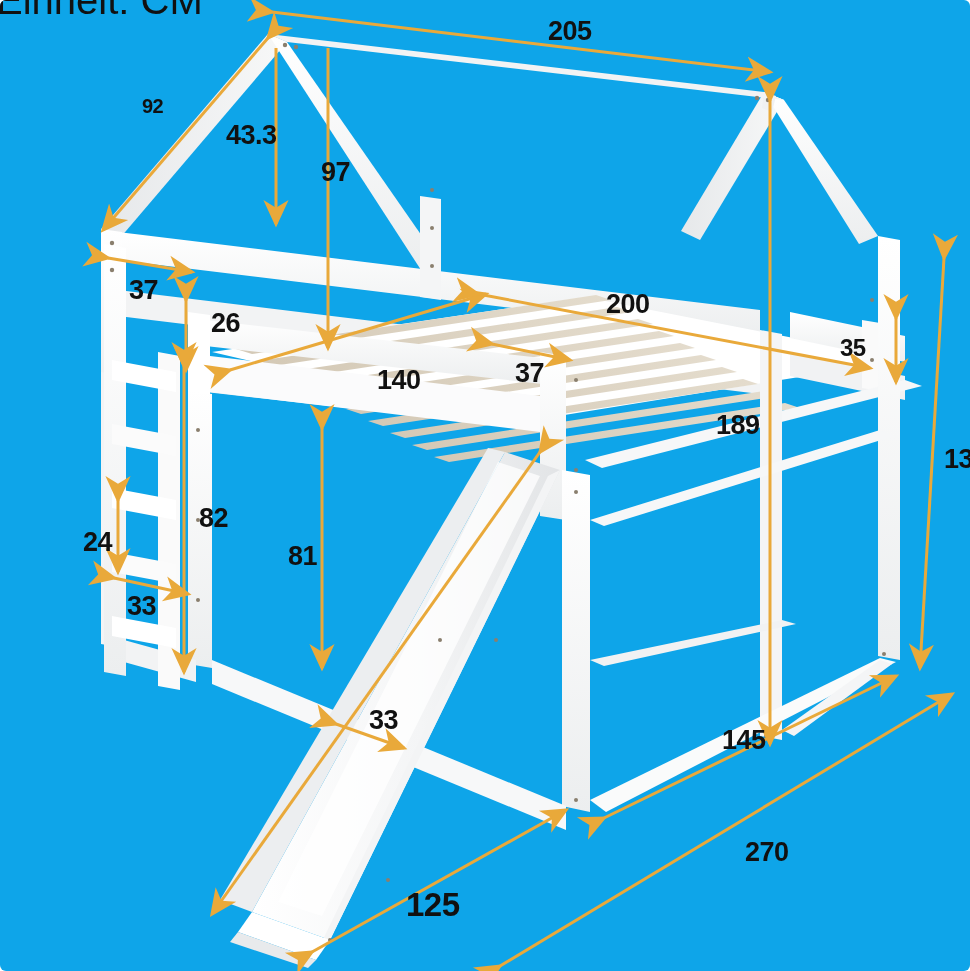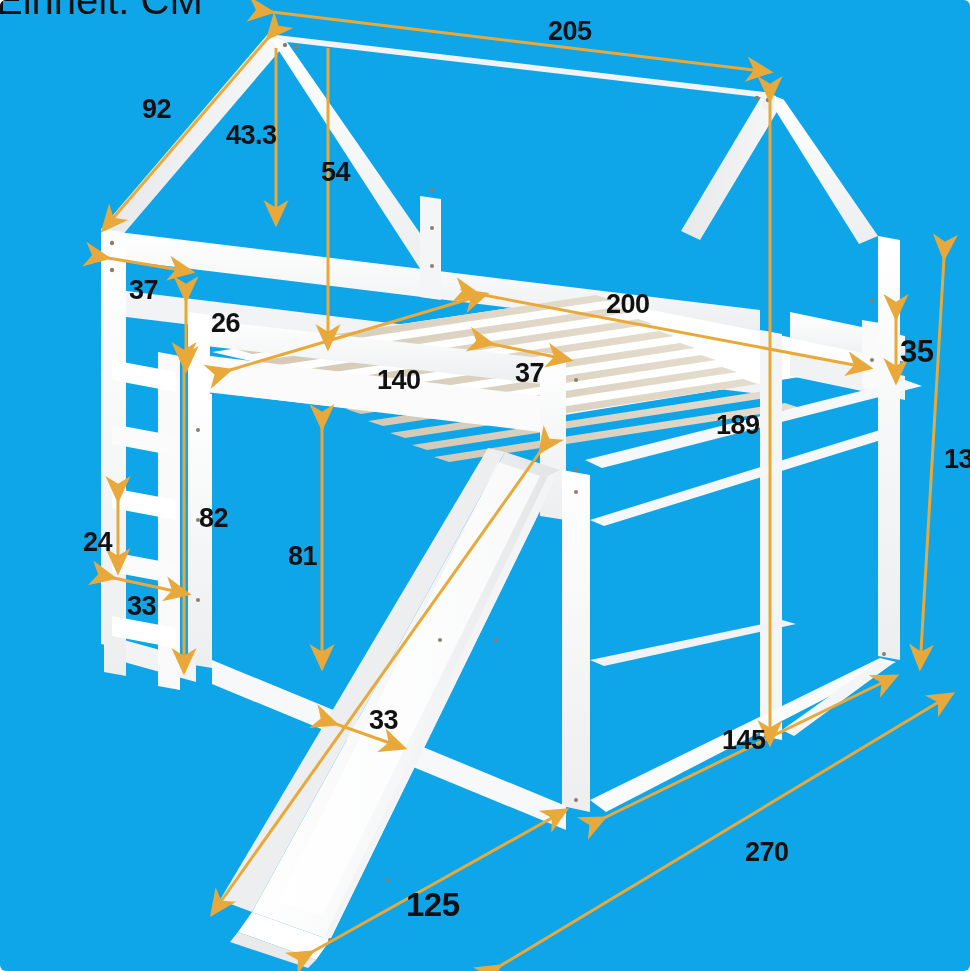--- a/index.html
+++ b/index.html
@@ -243,29 +243,29 @@
       <line x1="604" y1="818" x2="896" y2="676" marker-start="url(#ahS)" marker-end="url(#ahS)"></line>
 
       <line x1="500" y1="966" x2="952" y2="694" marker-start="url(#ahS)" marker-end="url(#ahS)"></line>
     </g>
   </svg>
 
   <div class="unit-title">Einheit: CM</div>
 
   <div id="labels">
       <div class="dim" style="left: 548px; top: 18px; font-size: 27px; color: rgb(17, 17, 17);">205</div>
-      <div class="dim" style="left: 142px; top: 96px; font-size: 27px; color: rgb(17, 17, 17);">92</div>
+      <div class="dim" style="left: 142px; top: 96px; font-size: 20px; color: rgb(17, 17, 17);">92</div>
       <div class="dim" style="left: 226px; top: 122px; font-size: 27px; color: rgb(17, 17, 17);">43.3</div>
-      <div class="dim" style="left: 321px; top: 159px; font-size: 27px; color: rgb(17, 17, 17);">54</div>
+      <div class="dim" style="left: 321px; top: 159px; font-size: 27px; color: rgb(17, 17, 17);">97</div>
       <div class="dim" style="left: 129px; top: 277px; font-size: 27px; color: rgb(17, 17, 17);">37</div>
       <div class="dim" style="left: 211px; top: 310px; font-size: 27px; color: rgb(17, 17, 17);">26</div>
       <div class="dim" style="left: 377px; top: 327px; font-size: 27px; color: rgb(17, 17, 17); margin-top: 40px;">140</div>
       <div class="dim" style="left: 606px; top: 291px; font-size: 27px; color: rgb(17, 17, 17);">200</div>
       <div class="dim" style="left: 515px; top: 360px; font-size: 27px; color: rgb(17, 17, 17);">37</div>
-      <div class="dim" style="left: 900px; top: 336px; font-size: 31px; color: rgb(17, 17, 17);">35</div>
+      <div class="dim" style="left: 840px; top: 336px; font-size: 24px; color: rgb(17, 17, 17);">35</div>
       <div class="dim" style="left: 716px; top: 412px; font-size: 27px; color: rgb(17, 17, 17);">189</div>
       <div class="dim" style="left: 944px; top: 446px; font-size: 27px; color: rgb(17, 17, 17);">131</div>
       <div class="dim" style="left: 199px; top: 505px; font-size: 27px; color: rgb(17, 17, 17);">82</div>
       <div class="dim" style="left: 288px; top: 543px; font-size: 27px; color: rgb(17, 17, 17);">81</div>
       <div class="dim" style="left: 83px; top: 529px; font-size: 27px; color: rgb(17, 17, 17);">24</div>
       <div class="dim" style="left: 127px; top: 593px; font-size: 27px; color: rgb(17, 17, 17);">33</div>
       <div class="dim" style="left: 369px; top: 707px; font-size: 27px; color: rgb(17, 17, 17);">33</div>
       <div class="dim" style="left: 406px; top: 888px; font-size: 33px; color: rgb(17, 17, 17);">125</div>
       <div class="dim" style="left: 722px; top: 727px; font-size: 27px; color: rgb(17, 17, 17);">145</div>
       <div class="dim" style="left: 745px; top: 839px; font-size: 27px; color: rgb(17, 17, 17);">270</div>

